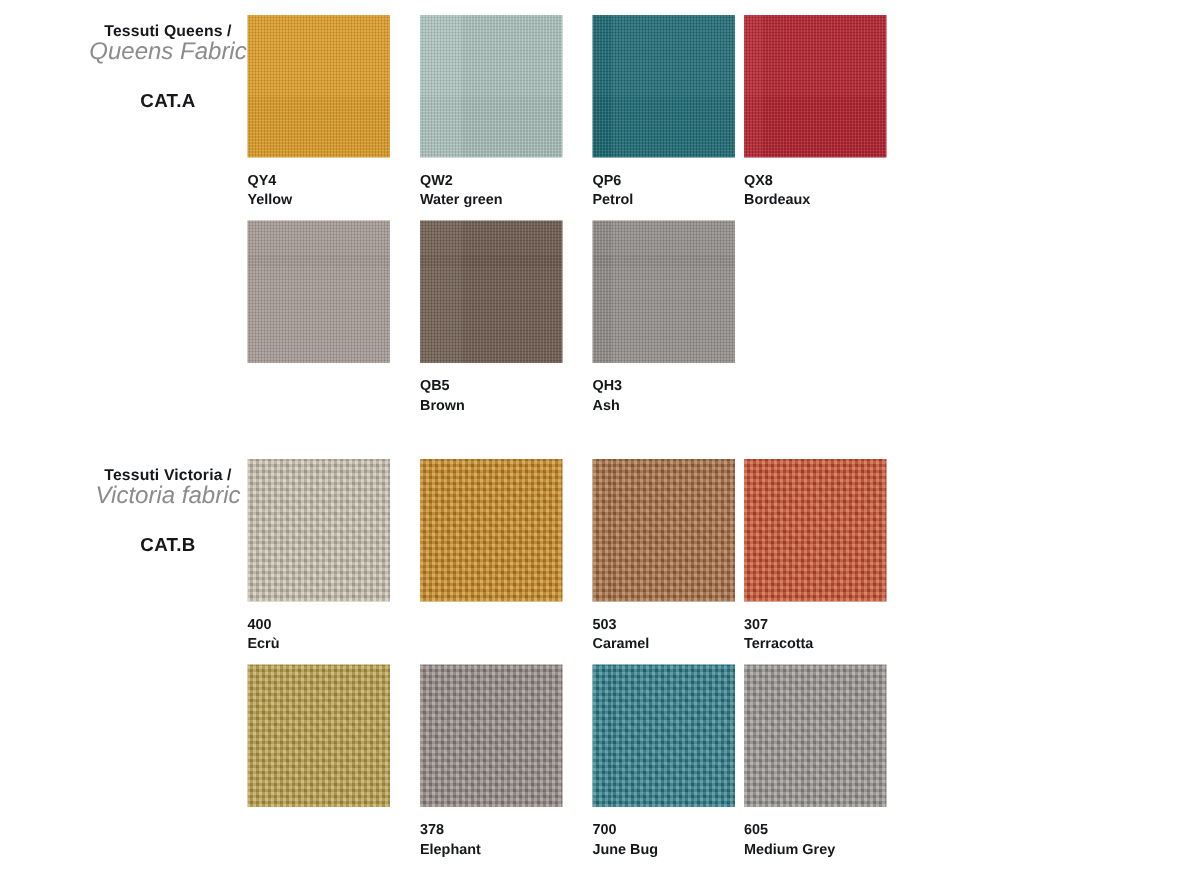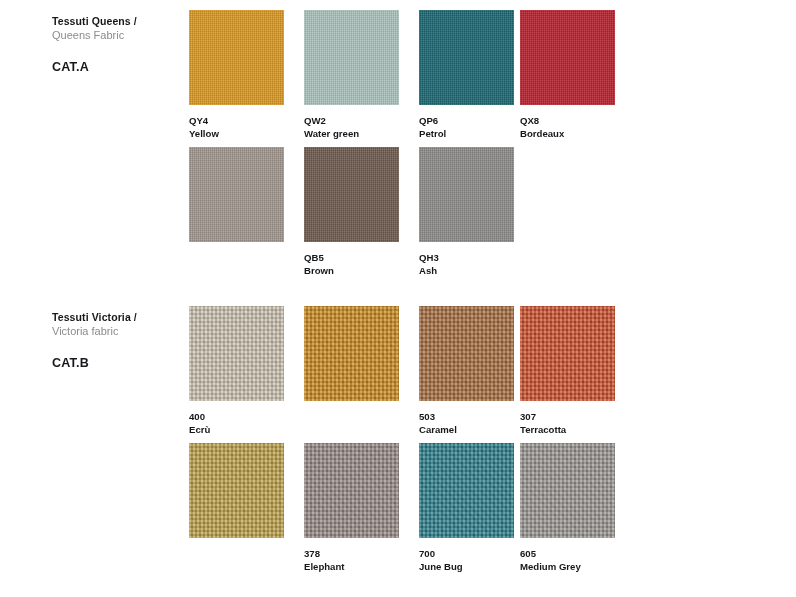--- a/index.html
+++ b/index.html
@@ -31,37 +31,39 @@
   }
   .section-a { top: 0px; }
   .section-b { top: 296px; }
 
   
   .section-head {
     position: absolute;
     left: 52px;
     top: 14px;
     width: 120px;
+    text-align: center;
   }
   .head-title {
     font-size: 10.5px;
     font-weight: bold;
     letter-spacing: 0.1px;
     line-height: 14px;
     color: #15171a;
     margin: 0;
     white-space: nowrap;
   }
   .head-sub {
-    font-size: 11px;
+    font-size: 16px;
     font-weight: normal;
     line-height: 14px;
     color: #8c8c8c;
     margin: 0;
     white-space: nowrap;
+    font-style: italic;
   }
   .head-cat {
     font-size: 12.5px;
     font-weight: bold;
     color: #15171a;
     margin: 18px 0 0 0;
     letter-spacing: 0.2px;
   }
 
   
@@ -72,21 +74,20 @@
     width: 600px;
   }
   .row {
     position: relative;
     height: 137px;
   }
   .cell {
     position: absolute;
     top: 0;
     width: 116px;
-    margin-left: 24px;
   }
   .cell-0 { left: 0px; }
   .cell-1 { left: 115px; }
   .cell-2 { left: 230px; }
   .cell-3 { left: 331px; }
 
   .swatch {
     width: 95px;
     height: 95px;
     position: relative;

